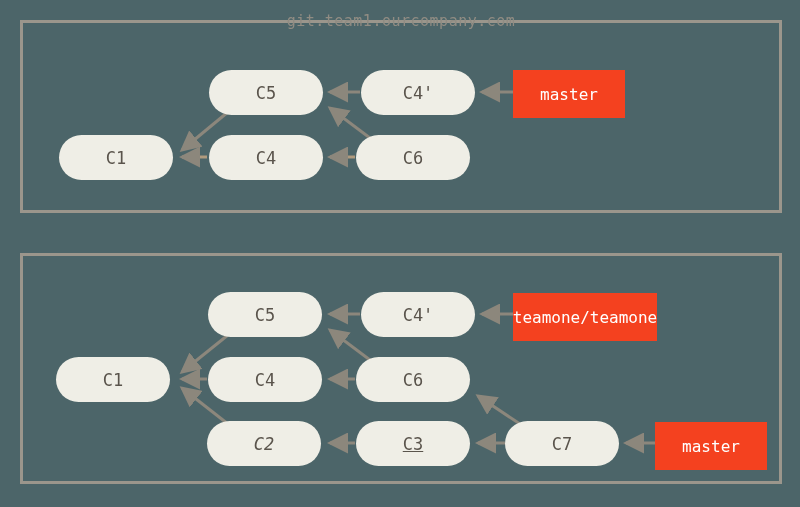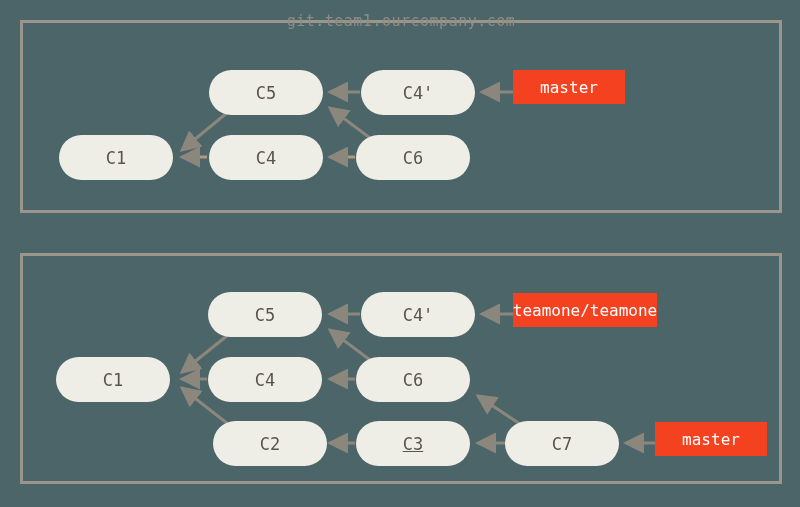--- a/index.html
+++ b/index.html
@@ -44,21 +44,21 @@
     color: #5a544c;
     font-size: 17px;
     display: flex;
     align-items: center;
     justify-content: center;
     z-index: 3;
     box-sizing: border-box;
   }
   .branch {
     position: absolute;
-    height: 34px;
+    height: 48px;
     background: #f4411f;
     color: #ffffff;
     font-size: 16px;
     display: flex;
     align-items: center;
     justify-content: center;
     z-index: 3;
     box-sizing: border-box;
     padding: 0 12px;
   }
@@ -130,20 +130,20 @@
 
   <div class="branch" style="left:513px; top:70px; width:112px;">master</div>
 
   <div class="panel" id="panel-local"></div>
 
   <div class="commit" style="left:208px; top:292px;">C5</div>
   <div class="commit" style="left:361px; top:292px;">C4'</div>
   <div class="commit" style="left:56px; top:357px;">C1</div>
   <div class="commit" style="left:208px; top:357px;">C4</div>
   <div class="commit" style="left:356px; top:357px;">C6</div>
-  <div class="commit" style="left:213px; top:421px;">C2</div>
+  <div class="commit" style="left:207px; top:421px;font-style:italic;">C2</div>
   <div class="commit" style="left:356px; top:421px;text-decoration:underline;">C3</div>
   <div class="commit" style="left:505px; top:421px;">C7</div>
 
   <div class="branch" style="left:513px; top:293px; width:144px;">teamone/teamone</div>
   <div class="branch" style="left:655px; top:422px; width:112px;">master</div>
 
 </div>
 
 </body></html>

